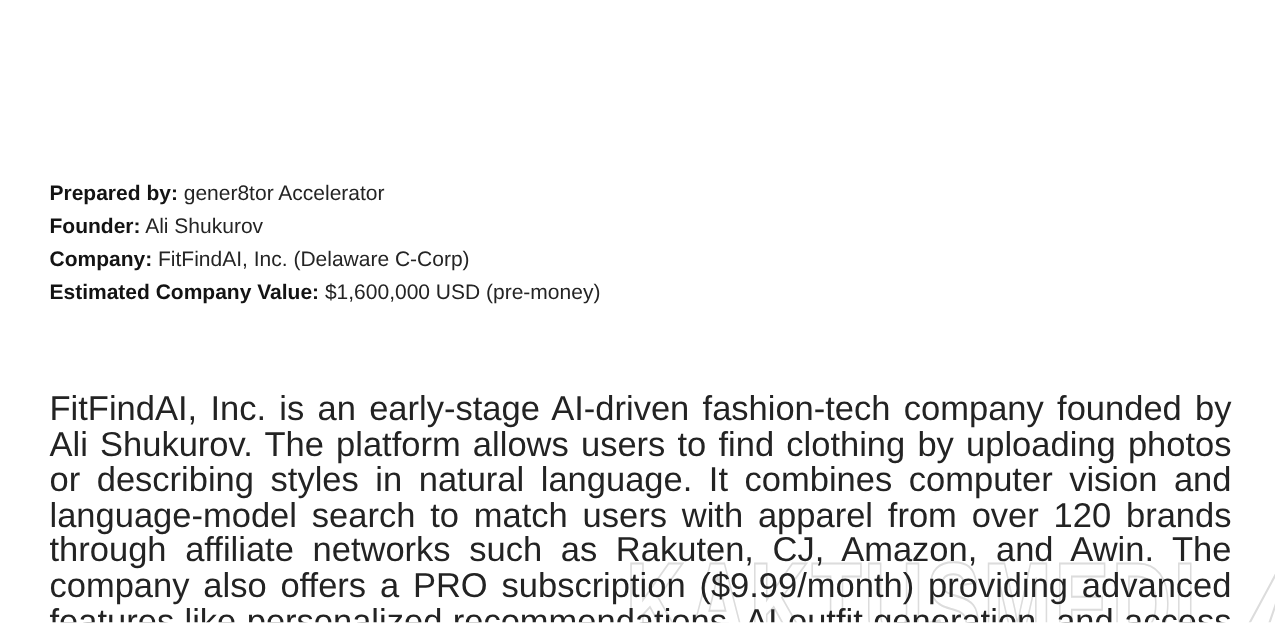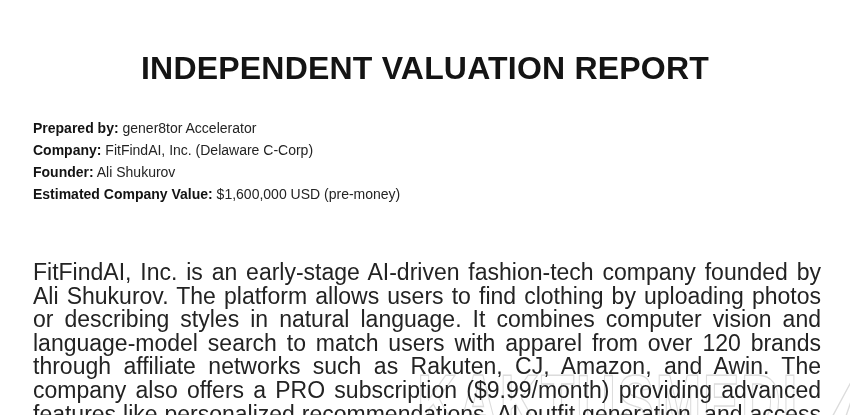--- a/index.html
+++ b/index.html
@@ -78,34 +78,33 @@
 
 <div class="page">
 
   <svg class="watermark" viewBox="0 0 470 110" aria-hidden="true">
     <text x="2" y="77" textLength="382" lengthAdjust="spacingAndGlyphs">KAKTUSMEDI</text>
 
     <path class="glyph" d="M 394 108 L 450 4 L 450 108"></path>
     <path class="glyph" d="M 416 108 L 444 26 L 444 108"></path>
   </svg>
 
-  <div class="doc-title">INDEPENDENT VALUATION REPORT</div>
 
   <div class="meta-block">
     <div class="meta-row">
       <span class="meta-label">Prepared by:</span>
       <span class="meta-value">gener8tor Accelerator</span>
     </div>
     <div class="meta-row">
+      <span class="meta-label">Founder:</span>
+      <span class="meta-value">Ali Shukurov</span>
+    </div>
+    <div class="meta-row">
       <span class="meta-label">Company:</span>
       <span class="meta-value">FitFindAI, Inc. (Delaware C-Corp)</span>
-    </div>
-    <div class="meta-row">
-      <span class="meta-label">Founder:</span>
-      <span class="meta-value">Ali Shukurov</span>
     </div>
     <div class="meta-row">
       <span class="meta-label">Estimated Company Value:</span>
       <span class="meta-value">$1,600,000 USD (pre-money)</span>
     </div>
   </div>
 
   <div class="body-paragraph">FitFindAI, Inc. is an early-stage AI-driven fashion-tech company founded by Ali Shukurov. The platform allows users to find clothing by uploading photos or describing styles in natural language. It combines computer vision and language-model search to match users with apparel from over 120 brands through affiliate networks such as Rakuten, CJ, Amazon, and Awin. The company also offers a PRO subscription ($9.99/month) providing advanced features like personalized recommendations, AI outfit generation, and access to exclusive collections.</div>
 
 </div>

